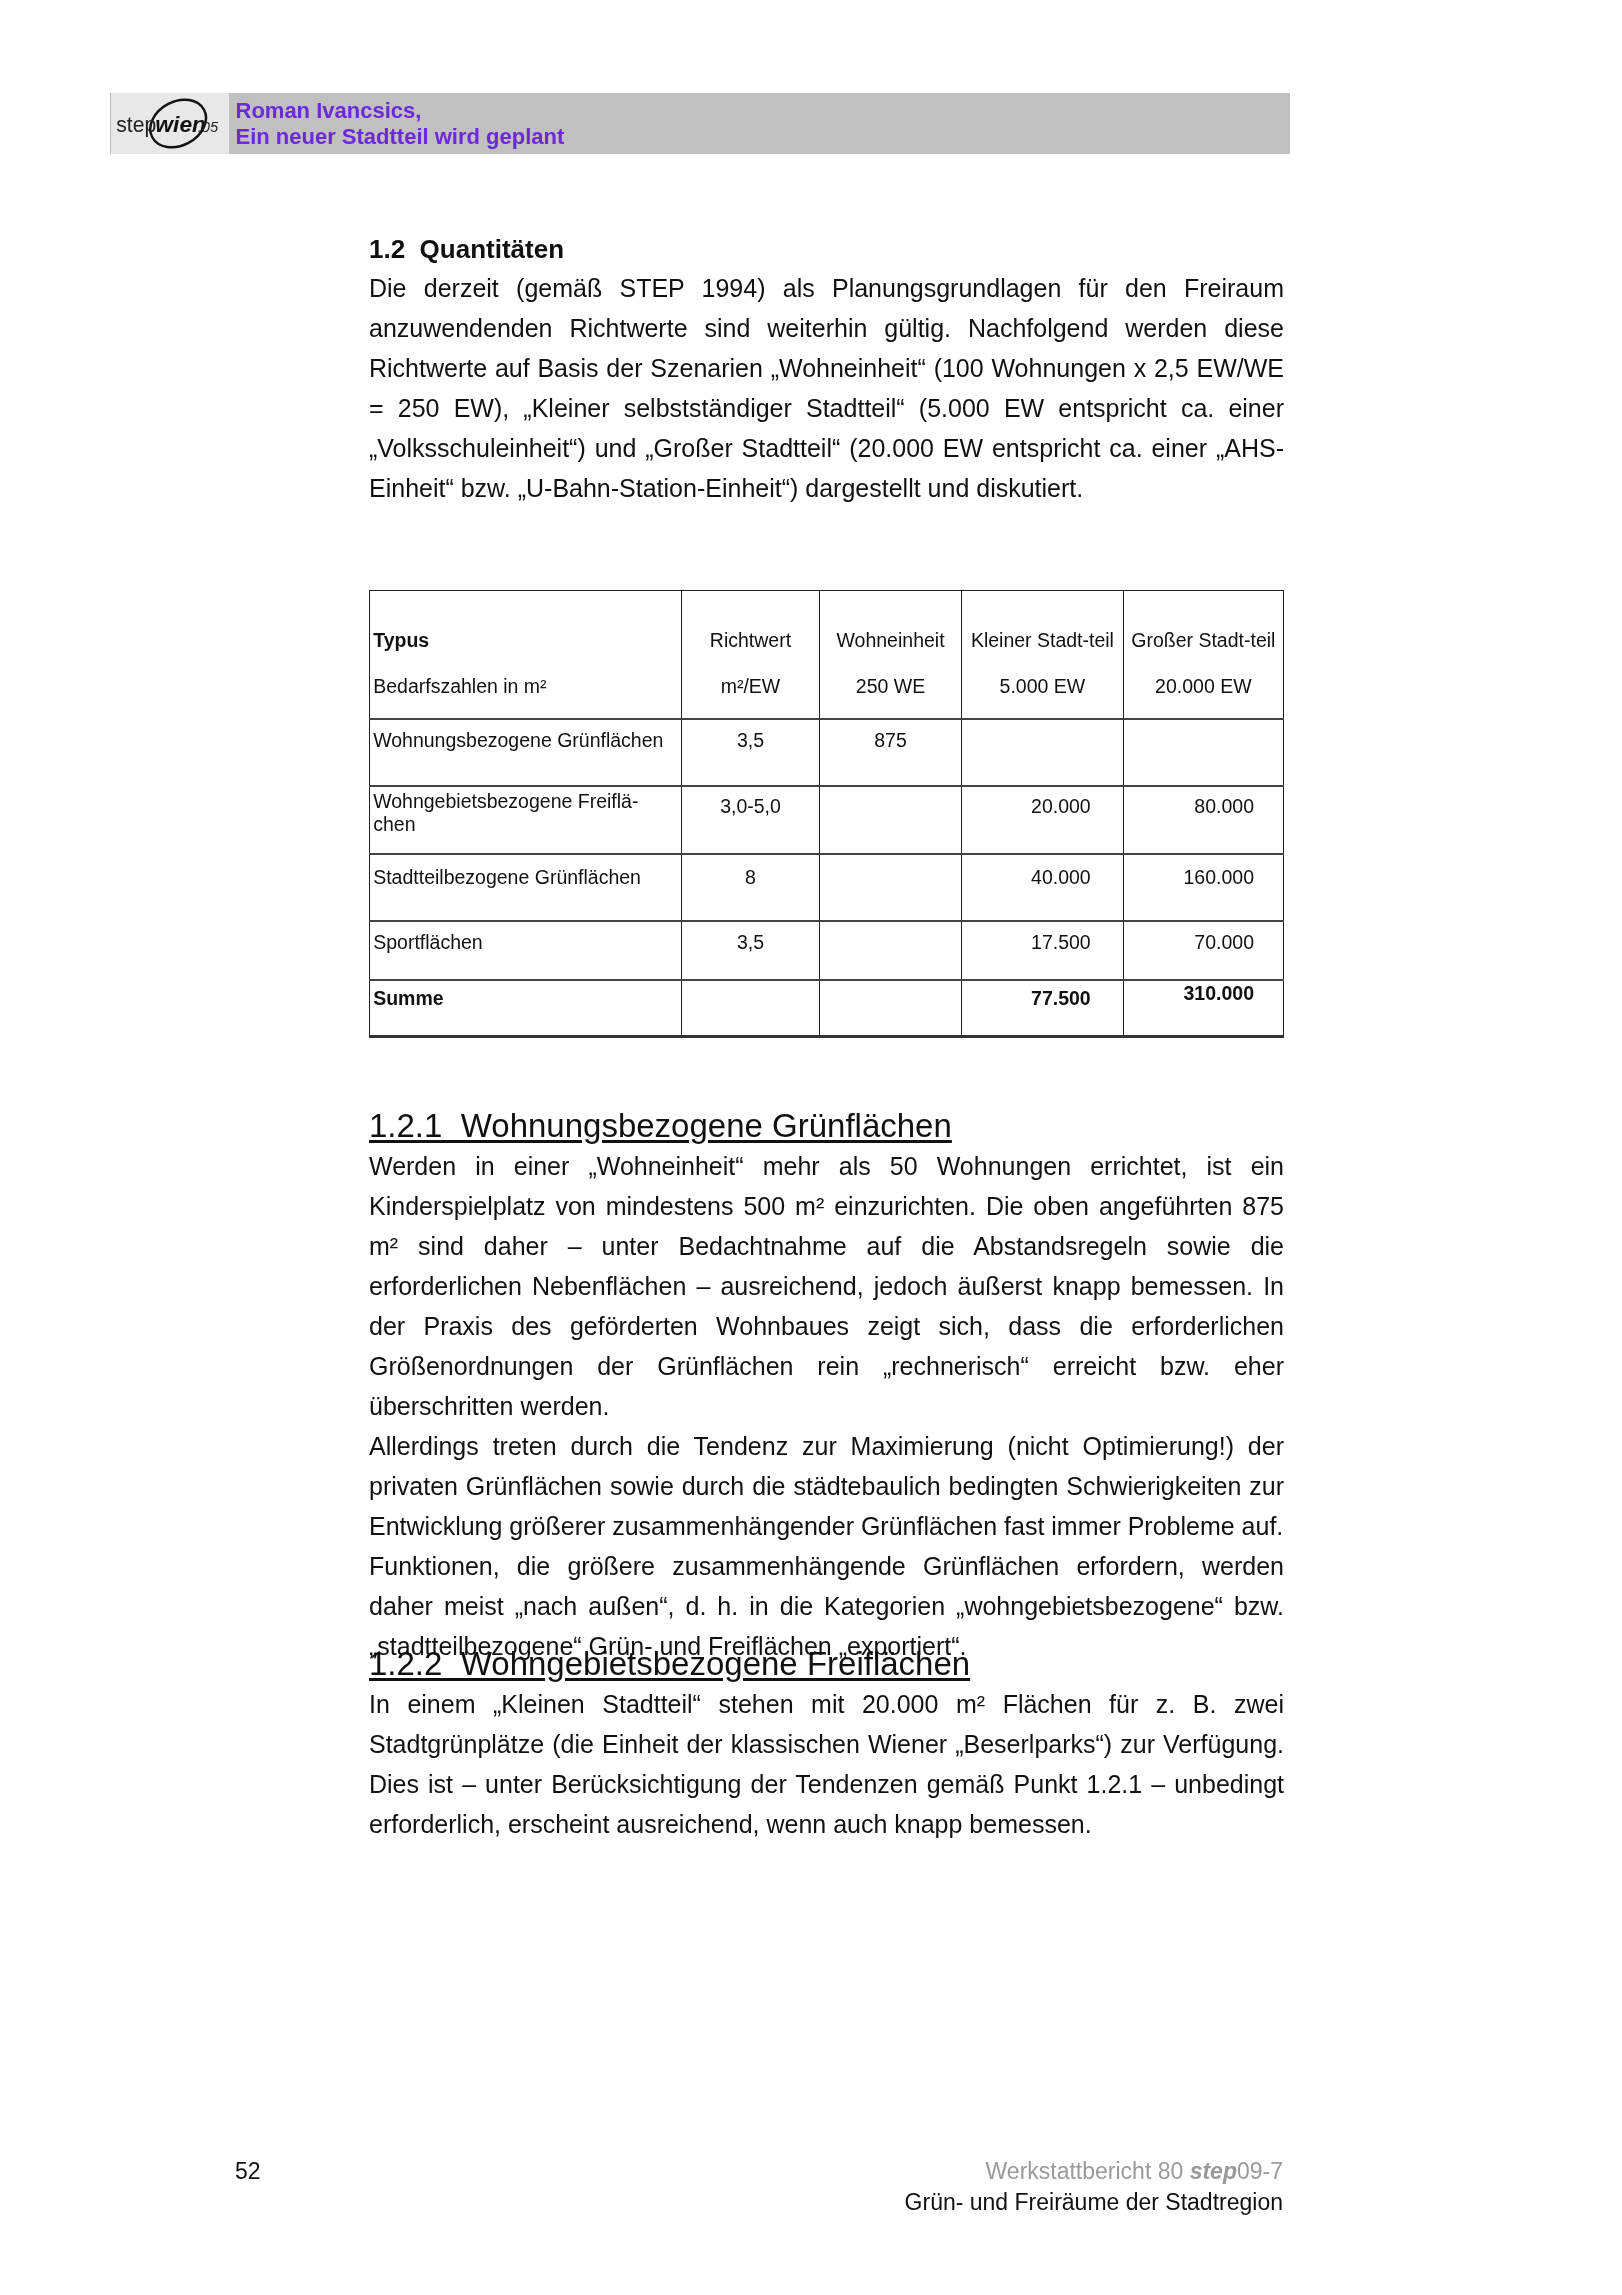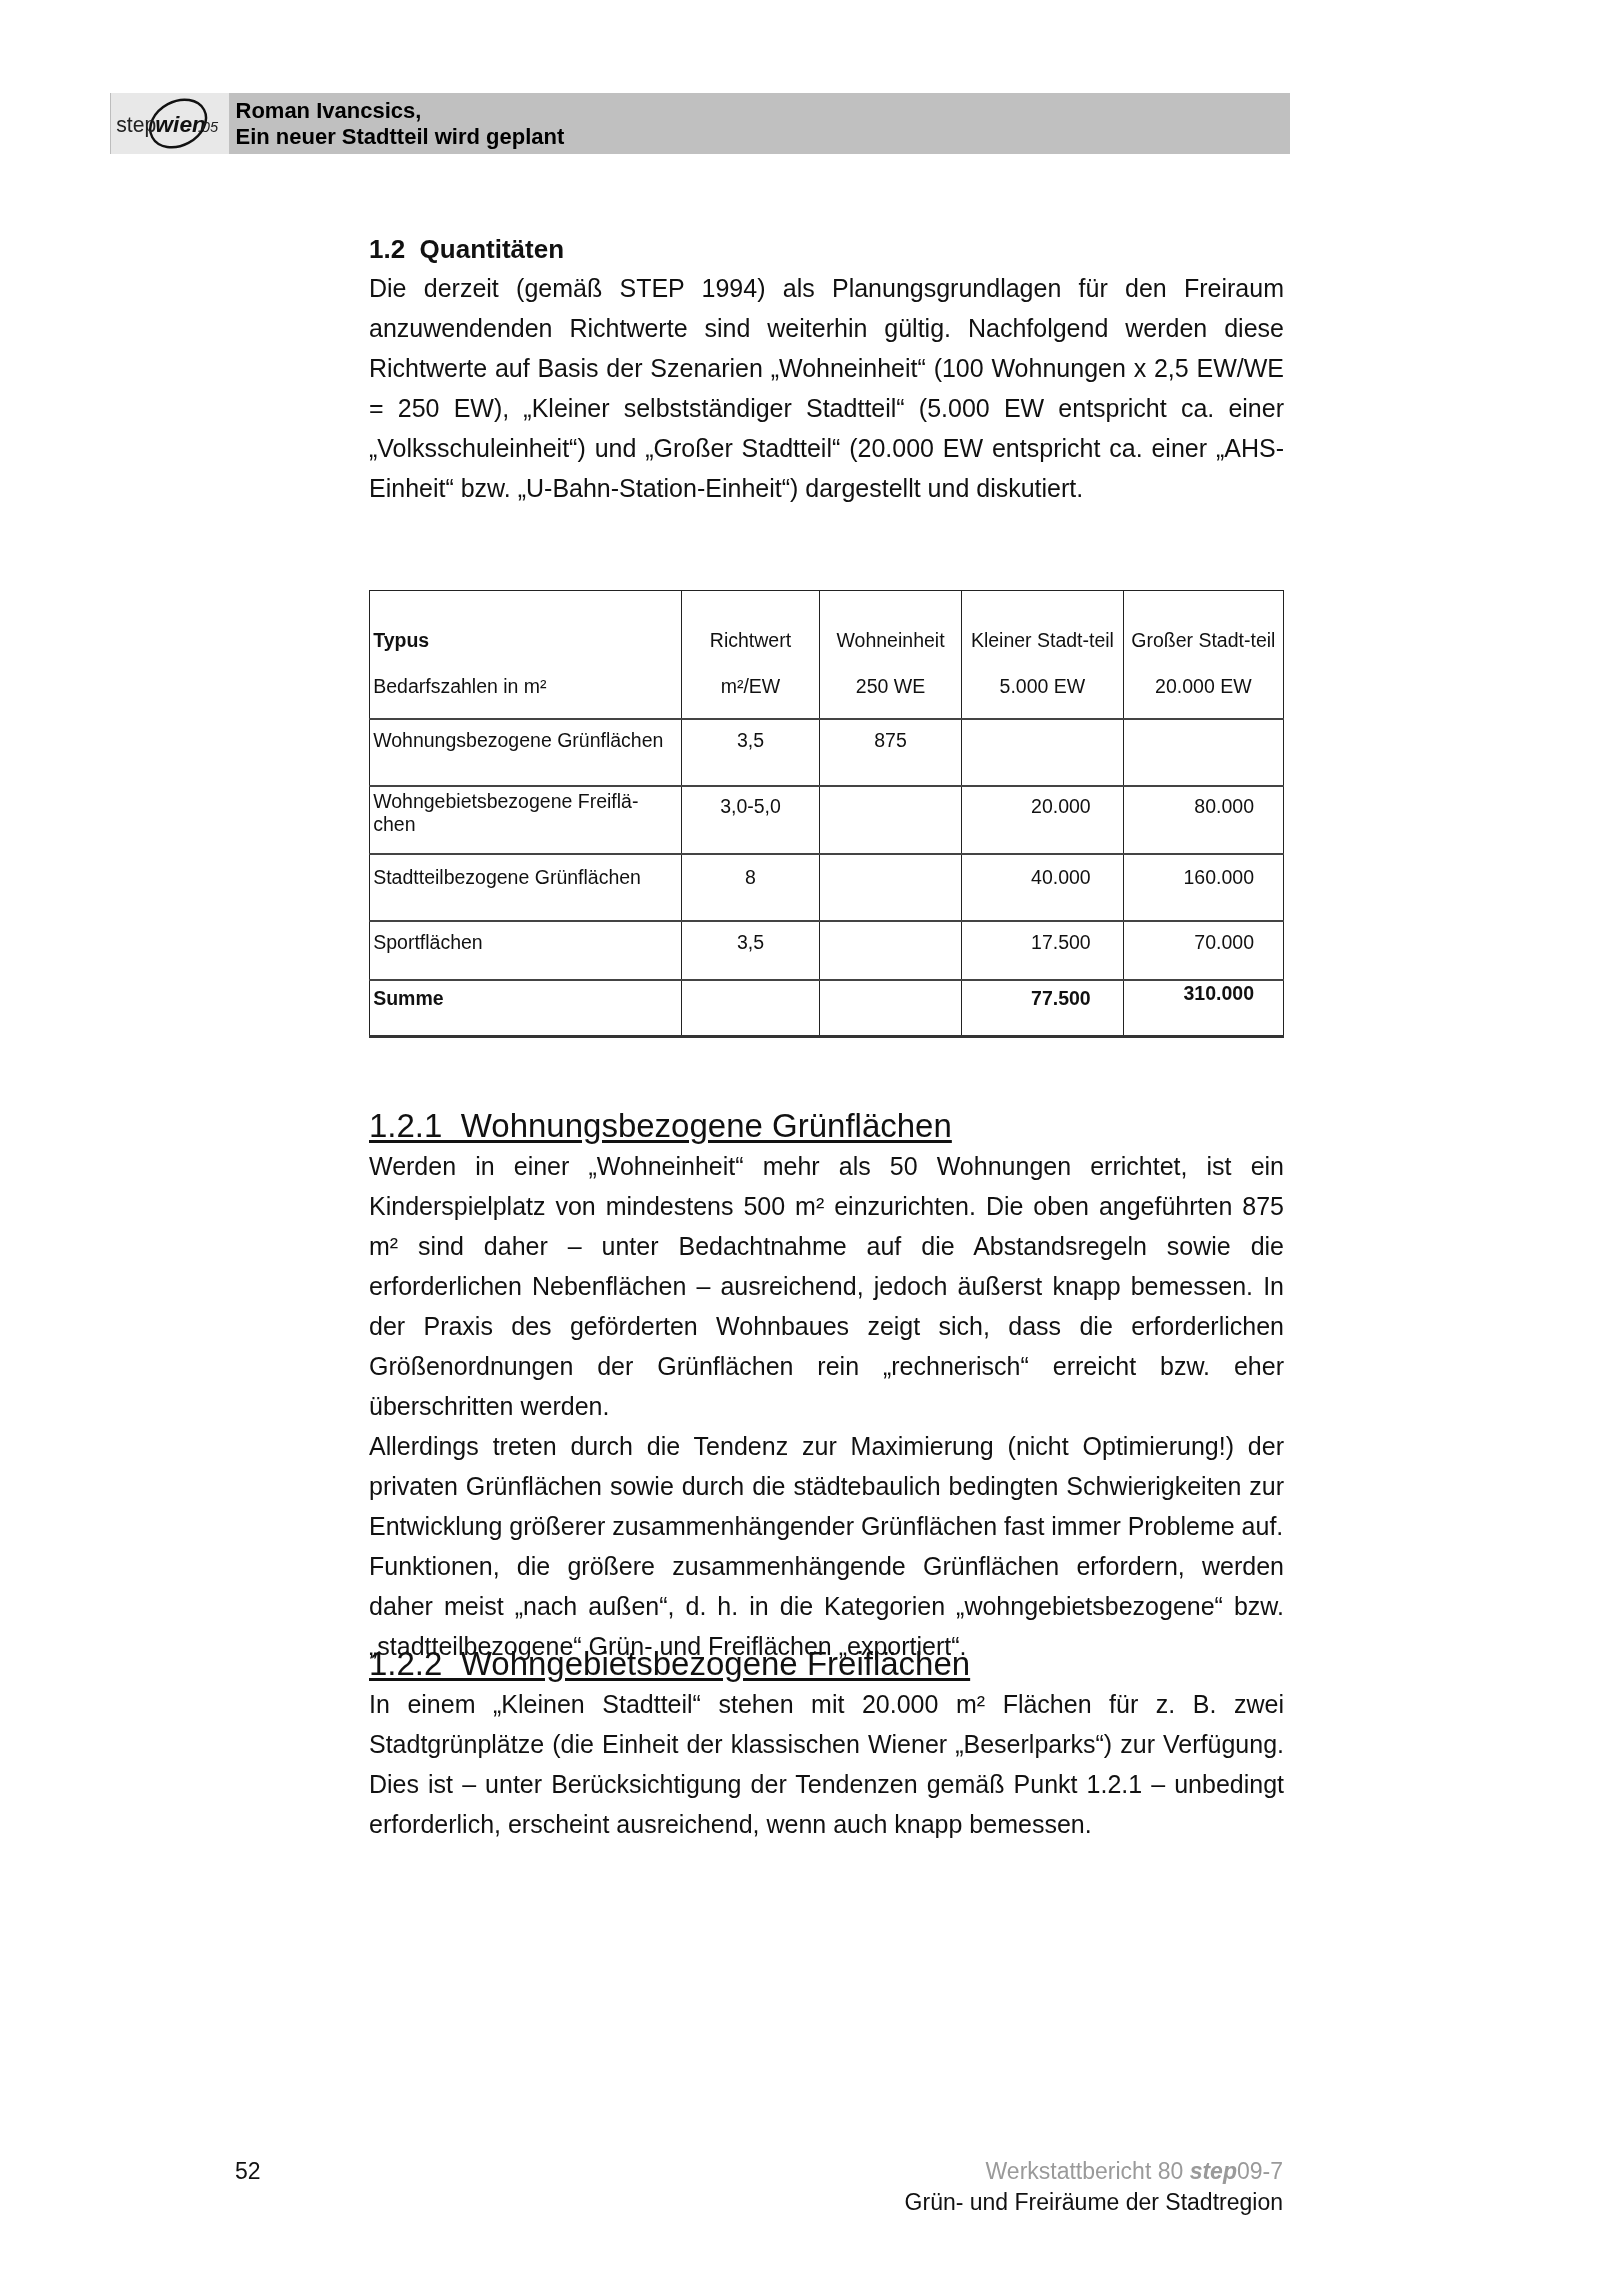--- a/index.html
+++ b/index.html
@@ -12,21 +12,21 @@
     display: flex; border-left: 1.6px solid #bdbdbd;
   }
   .logo-panel {
     width: 118px; height: 61px; background: #e8e8e8; position: relative;
     display: flex; align-items: center; justify-content: center;
   }
   .logo-panel svg { width: 114px; height: 57px; }
   .title-panel {
     flex: 1; background: #c0c0c0; padding-left: 6.5px;
     display: flex; flex-direction: column; justify-content: center;
-    font-weight: bold; font-size: 22px; line-height: 26px; color: #000000;
+    font-weight: bold; font-size: 22px; line-height: 26px; color: #6d28d9;
   }
   .content { position: absolute; left: 369px; width: 915px; }
   .h2 { position: absolute; left: 369px; top: 234px; font-size: 26px; font-weight: bold; }
   .para {
     font-size: 25px; line-height: 40px; text-align: justify;
     text-align-last: left; margin: 0; hyphens: manual;
   }
   table.q {
     position: absolute; left: 369px; top: 590px; width: 915px;
     border-collapse: collapse; font-size: 19.5px; color: #111;

